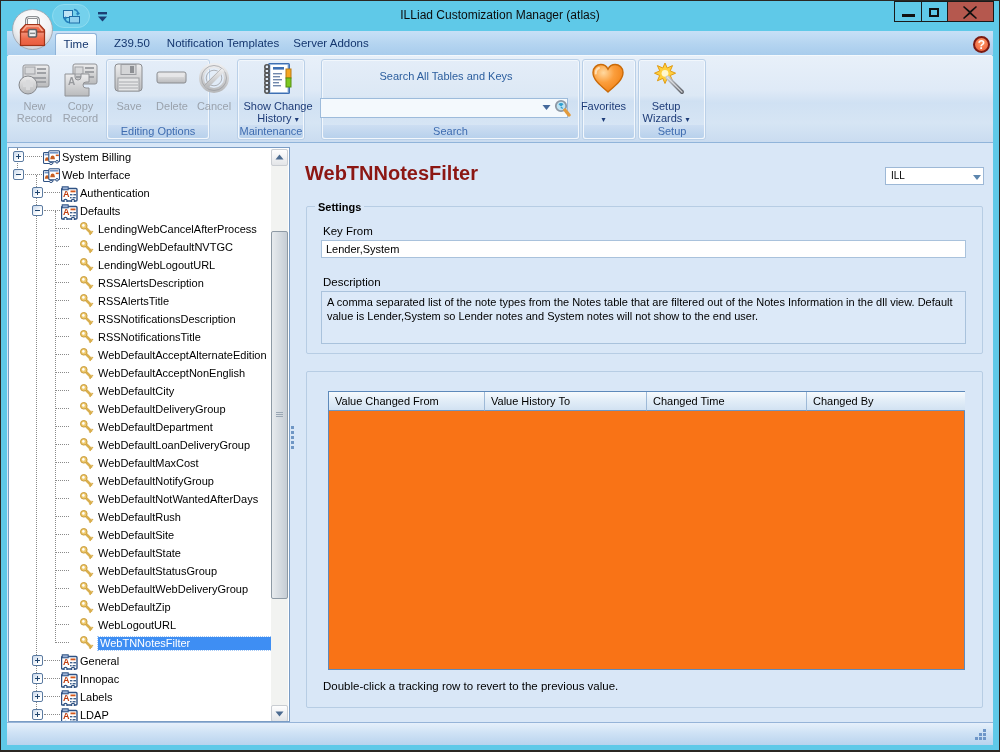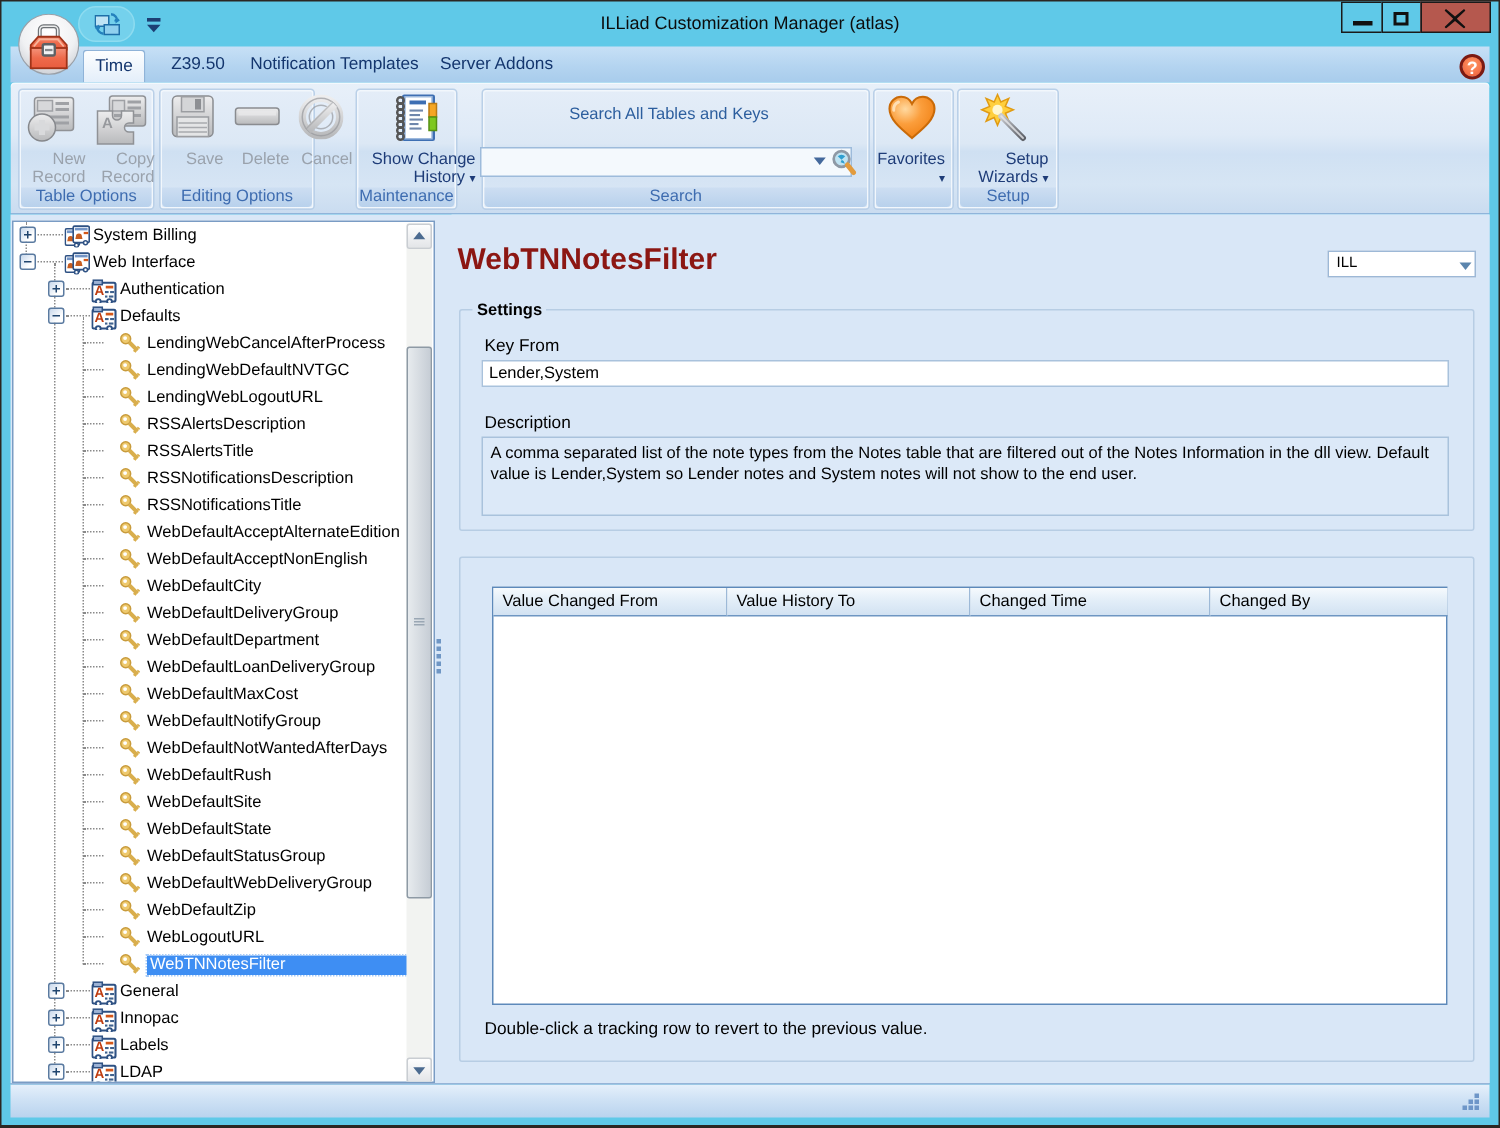--- a/index.html
+++ b/index.html
@@ -26,21 +26,21 @@
   background:radial-gradient(circle at 50% 35%, #ff9a66 0%, #f4734a 60%, #e65c35 100%); border:2px solid #7b1a12;
   color:#fff; font-size:12px; font-weight:bold; text-align:center; line-height:14px; }
 
 
 #ribbon { left:6px; top:54px; width:986px; height:88px; border-radius:3px 3px 0 0;
   background:linear-gradient(180deg,#e8f0f9 0%,#dfeaf7 40%,#d0e1f3 55%,#d6e5f4 78%,#cadcf0 100%); border-bottom:1px solid #90b4da; box-shadow:0 1px 0 #f4f9fd inset; }
 #ribbon .grp { position:absolute; top:4px; height:81px; border:1px solid #bad0e8; border-radius:3px;
   background:linear-gradient(180deg,#e4edf8 0%,#dce8f5 45%,#cfe0f2 52%,#dbe8f6 100%); box-shadow:0 0 0 1px #f2f7fc inset; }
 #ribbon .cap { position:absolute; left:1px; right:1px; bottom:1px; height:13px; border-radius:0 0 3px 3px;
   background:linear-gradient(180deg,#cddef2 0%,#b8d1ec 100%); color:#3e6cb0; font-size:11px; text-align:center; line-height:13px; }
-.biglbl { position:absolute; width:100%; text-align:right; font-size:11px; line-height:12px; }
+.biglbl { position:absolute; width:100%; text-align:center; font-size:11px; line-height:12px; }
 .dis { color:#9aa2ac; }
 .en  { color:#1e3c78; }
 
 
 #content { left:6px; top:142px; width:986px; height:579px; background:#d9e7f7; }
 #tree { position:absolute; left:1px; top:4px; width:282px; height:575px; background:#fff; border:1px solid #7a9cc4; overflow:hidden; }
 .trow { position:absolute; left:0; width:100%; height:18px; font-size:11px; color:#000; }
 .trow span { position:absolute; top:3px; white-space:nowrap; }
 .pm { position:absolute; width:11px; height:11px; top:3px; border:1px solid #5a7aa0; border-radius:2px;
   background:linear-gradient(135deg,#c8d8ec 0%,#ffffff 70%); }
@@ -57,21 +57,21 @@
 
 #mp { position:absolute; left:294px; top:0px; width:692px; height:579px; background:#d9e7f7; }
 #mptitle { left:4px; top:19px; font-size:20px; font-weight:bold; color:#8c1713; letter-spacing:0px; }
 #combo { left:584px; top:24px; width:99px; height:18px; background:#fff; border:1px solid #9db8d6; font-size:10px; line-height:16px; padding-left:5px; color:#000; }
 .fs { position:absolute; left:5px; width:677px; border:1px solid #b7cde4; border-radius:2px; }
 #fs1 { top:63px; height:148px; }
 #fs1 legend, .leg { position:absolute; left:8px; top:-6px; background:#d9e7f7; font-size:11px; font-weight:bold; padding:0 3px; }
 .flbl { position:absolute; font-size:11.5px; color:#000; }
 .fbox { position:absolute; border:1px solid #a9c2dc; font-size:11px; color:#000; }
 #fs2 { top:228px; height:337px; }
-#grid { position:absolute; left:21px; top:19px; width:637px; height:279px; background:#ffffff; border:1px solid #5d89ba; }
+#grid { position:absolute; left:21px; top:19px; width:637px; height:279px; background:#f97316; border:1px solid #5d89ba; }
 .gh { position:absolute; top:0; height:19px; background:linear-gradient(180deg,#f6fafd 0%,#e3eef8 45%,#d2e2f2 100%);
   border-right:1px solid #9db9d7; border-bottom:1px solid #6e96c2; font-size:11px; line-height:19px; padding-left:6px; }
 
 
 #status { left:6px; top:721px; width:986px; height:23px; border-top:1px solid #96b4d8;
   background:linear-gradient(180deg,#e6f0fb 0%,#cfe2f5 45%,#b9d3ee 100%); }
 </style>
 </head>
 <body>
 <div id="win">
@@ -122,23 +122,20 @@
     <rect x="14.5" y="8.5" width="12" height="9" rx="2.5" fill="none" stroke="#6e7276" stroke-width="2.6"></rect>
     <rect x="14.5" y="8.5" width="12" height="9" rx="2.5" fill="none" stroke="#eceded" stroke-width="1"></rect>
     <path d="M8.5 21 L13.5 15.5 h14 L32.5 21 v3 H8.5 Z" fill="url(#box)" stroke="#a03318" stroke-width="1.2"></path>
     <rect x="8.5" y="23" width="24" height="13.5" fill="url(#box)" stroke="#a03318" stroke-width="1.2"></rect>
     <path d="M10.5 22 L14.5 17.2 h12 L30.5 22" fill="none" stroke="#f8b49a" stroke-width="1.2"></path>
     <rect x="16.5" y="20.5" width="8" height="7.5" rx="1.2" fill="#f2f3f4" stroke="#5d6165" stroke-width="1.6"></rect>
     <rect x="18" y="23.6" width="5" height="1.5" fill="#86898d"></rect>
   </svg>
 
   <div class="abs" id="ribbon">
-    <div class="grp" style="left:5px;width:91px">
-        <div class="cap">Table Options</div>
-      </div>
     <div class="grp" style="left:99px;width:104px">
         <div class="cap">Editing Options</div>
       </div>
     <div class="grp" style="left:230px;width:68px">
         <div class="cap">Maintenance</div>
       </div>
     <div class="grp" style="left:314px;width:259px">
         <div class="cap">Search</div>
       </div>
     <div class="grp" style="left:575px;width:54px">

